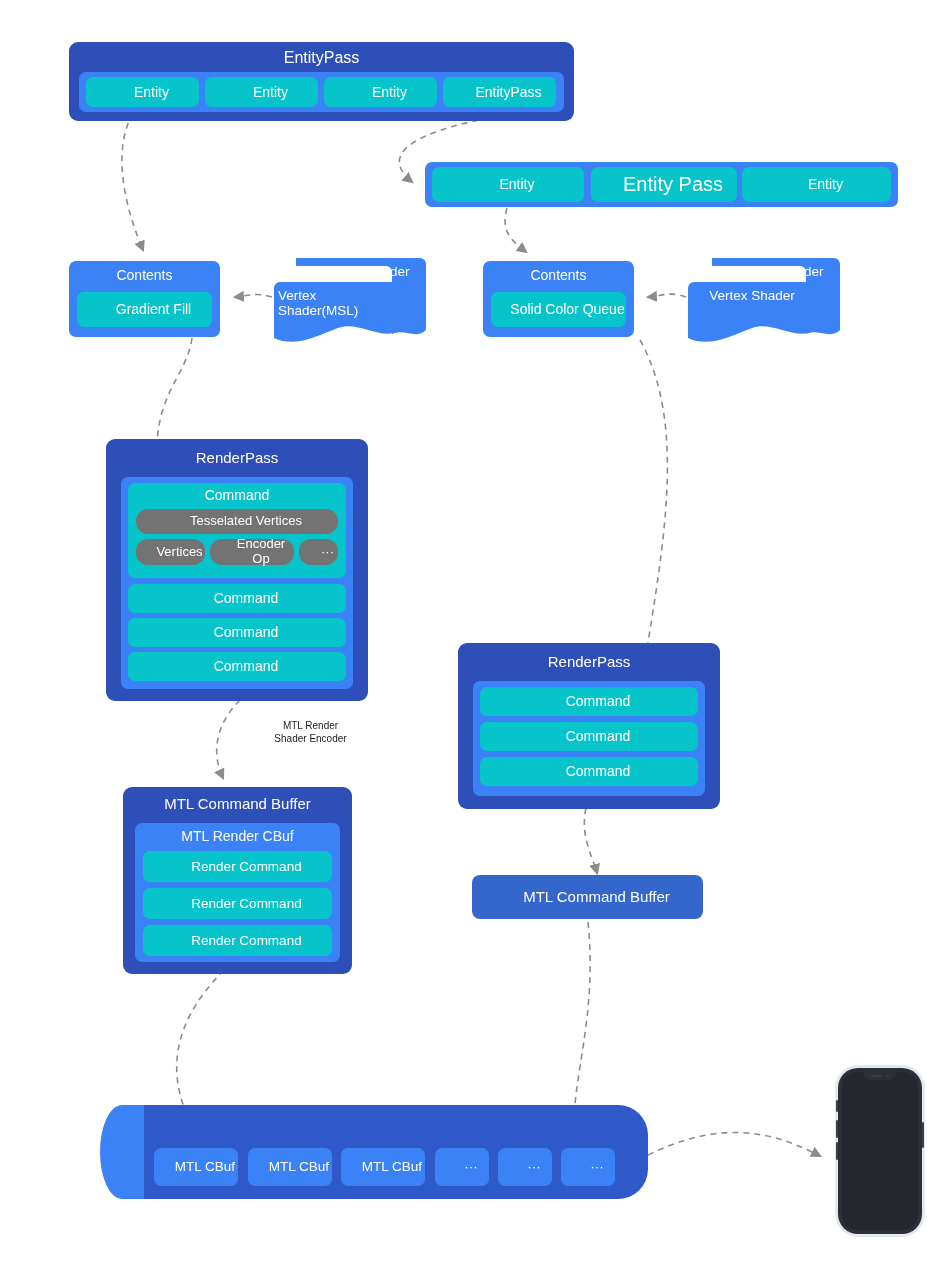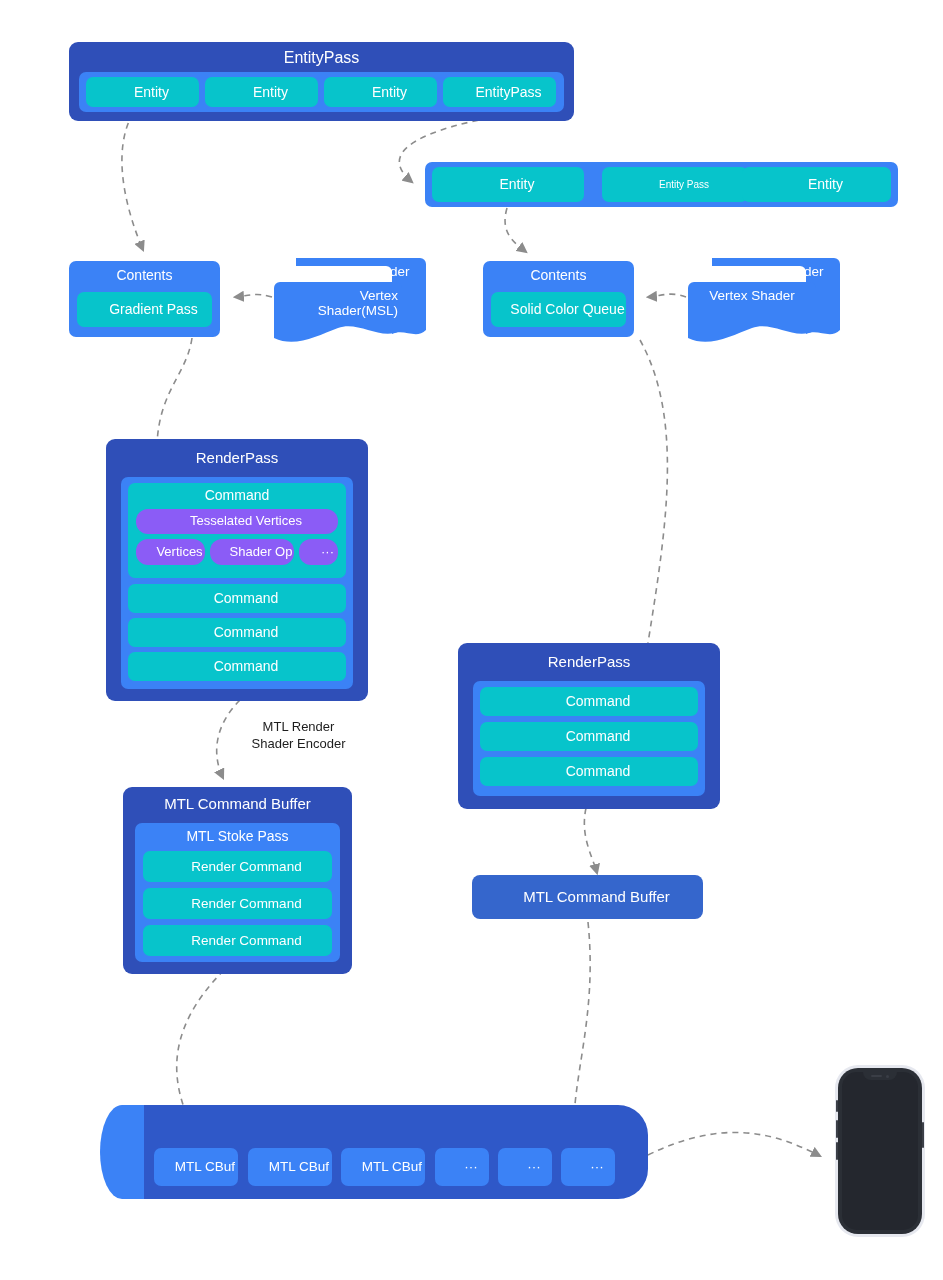--- a/index.html
+++ b/index.html
@@ -9,21 +9,21 @@
 
   .abs{position:absolute;box-sizing:border-box;}
 
   
   .navy{background:#2f4fb8;border-radius:9px;}
   
   .blue{background:#3b82f6;border-radius:7px;}
   
   .teal{background:#07c4cb;border-radius:7px;}
   
-  .ltteal{background:#8b5cf6;border-radius:12px;}
+  .ltteal{background:#737373;border-radius:12px;}
   
   .solobox{background:#3566cc;border-radius:8px;}
 
   .lbl{color:#ffffff;display:flex;align-items:center;justify-content:center;
        text-align:center;line-height:1.15;padding-left:18px;}
   .hdr{color:#ffffff;width:100%;text-align:center;}
 
   .plaintext{color:#1d1d1d;text-align:center;line-height:1.3;}
 
   svg.overlay{position:absolute;left:0;top:0;width:943px;height:1280px;
@@ -82,88 +82,88 @@
     <div class="blue abs" style="left:10px;top:30px;width:485px;height:40px;">
       <div class="abs teal lbl" style="left:7px;top:5px;width:113px;height:30px;font-size:14px;">Entity</div>
       <div class="abs teal lbl" style="left:126px;top:5px;width:113px;height:30px;font-size:14px;">Entity</div>
       <div class="abs teal lbl" style="left:245px;top:5px;width:113px;height:30px;font-size:14px;">Entity</div>
       <div class="abs teal lbl" style="left:364px;top:5px;width:113px;height:30px;font-size:14px;">EntityPass</div>
     </div>
   </div>
 
   <div class="abs blue" style="left:425px;top:162px;width:473px;height:45px;">
     <div class="abs teal lbl" style="left:7px;top:5px;width:152px;height:35px;font-size:14px;">Entity</div>
-    <div class="abs teal lbl" style="left:177px;top:5px;width:146px;height:35px;font-size:10px;">Entity Pass</div>
+    <div class="abs teal lbl" style="left:166px;top:5px;width:146px;height:35px;font-size:20px;">Entity Pass</div>
     <div class="abs teal lbl" style="left:317px;top:5px;width:149px;height:35px;font-size:14px;">Entity</div>
   </div>
 
   <svg class="abs" style="left:274px;top:258px;width:152px;height:86px;" viewBox="0 0 152 86">
     <path d="M22,0 H146 a6,6 0 0 1 6,6 V72 c-10,10 -22,-2 -34,4 V14 a6,6 0 0 0 -6,-6 H22 z" fill="#3b82f6"></path>
   </svg>
   <div class="abs" style="left:292px;top:264px;width:130px;height:20px;color:#fff;font-size:13.5px;text-align:center;">Fragment Shader</div>
   <svg class="abs" style="left:274px;top:282px;width:128px;height:62px;" viewBox="0 0 128 62">
     <path d="M6,0 H122 a6,6 0 0 1 6,6 V48 c-21,12 -43,-10 -64,-2 C43,54 21,66 0,56 V6 a6,6 0 0 1 6,-6 z" fill="#3b82f6"></path>
   </svg>
-  <div class="abs" style="left:278px;top:288px;width:120px;height:20px;color:#fff;font-size:13.5px;text-align:right;">Vertex Shader(MSL)</div>
+  <div class="abs" style="left:278px;top:288px;width:120px;height:20px;color:#fff;font-size:13.5px;text-align:left;">Vertex Shader(MSL)</div>
 
   <svg class="abs" style="left:690px;top:258px;width:150px;height:86px;" viewBox="0 0 150 86">
     <path d="M22,0 H144 a6,6 0 0 1 6,6 V72 c-10,10 -22,-2 -34,4 V14 a6,6 0 0 0 -6,-6 H22 z" fill="#3b82f6"></path>
   </svg>
   <div class="abs" style="left:706px;top:264px;width:130px;height:20px;color:#fff;font-size:13.5px;text-align:center;">Fragment Shader</div>
   <svg class="abs" style="left:688px;top:282px;width:128px;height:62px;" viewBox="0 0 128 62">
     <path d="M6,0 H122 a6,6 0 0 1 6,6 V48 c-21,12 -43,-10 -64,-2 C43,54 21,66 0,56 V6 a6,6 0 0 1 6,-6 z" fill="#3b82f6"></path>
   </svg>
   <div class="abs" style="left:692px;top:288px;width:120px;height:20px;color:#fff;font-size:13.5px;text-align:center;">Vertex Shader</div>
 
   <div class="abs blue" style="left:69px;top:261px;width:151px;height:76px;">
     <div class="hdr" style="margin-top:6px;font-size:14px;">Contents</div>
-    <div class="abs teal lbl" style="left:8px;top:31px;width:135px;height:35px;font-size:14px;">Gradient Pass</div>
+    <div class="abs teal lbl" style="left:8px;top:31px;width:135px;height:35px;font-size:14px;">Gradient Fill</div>
   </div>
 
   <div class="abs blue" style="left:483px;top:261px;width:151px;height:76px;">
     <div class="hdr" style="margin-top:6px;font-size:14px;">Contents</div>
     <div class="abs teal lbl" style="left:8px;top:31px;width:135px;height:35px;font-size:14px;">Solid Color Queue</div>
   </div>
 
   <div class="abs navy" style="left:106px;top:439px;width:262px;height:262px;">
     <div class="hdr" style="margin-top:10px;font-size:15px;">RenderPass</div>
     <div class="abs blue" style="left:15px;top:38px;width:232px;height:212px;">
 
       <div class="abs teal" style="left:7px;top:6px;width:218px;height:95px;">
         <div class="hdr" style="margin-top:4px;font-size:14px;">Command</div>
         <div class="abs ltteal lbl" style="left:8px;top:26px;width:202px;height:25px;font-size:13px;">Tesselated Vertices</div>
         <div class="abs ltteal lbl" style="left:8px;top:56px;width:69px;height:26px;font-size:13px;">Vertices</div>
-        <div class="abs ltteal lbl" style="left:82px;top:56px;width:84px;height:26px;font-size:13px;">Shader Op</div>
+        <div class="abs ltteal lbl" style="left:82px;top:56px;width:84px;height:26px;font-size:13px;">Encoder Op</div>
         <div class="abs ltteal lbl" style="left:171px;top:56px;width:39px;height:26px;font-size:13px;">···</div>
       </div>
 
       <div class="abs teal lbl" style="left:7px;top:107px;width:218px;height:29px;font-size:14px;">Command</div>
       <div class="abs teal lbl" style="left:7px;top:141px;width:218px;height:29px;font-size:14px;">Command</div>
       <div class="abs teal lbl" style="left:7px;top:175px;width:218px;height:29px;font-size:14px;">Command</div>
     </div>
   </div>
 
-  <div class="abs plaintext" style="left:216px;top:719px;width:165px;font-size:13px;">
+  <div class="abs plaintext" style="left:228px;top:719px;width:165px;font-size:10px;">
     <div>MTL Render</div>
     <div>Shader Encoder</div>
   </div>
 
   <div class="abs navy" style="left:458px;top:643px;width:262px;height:166px;">
     <div class="hdr" style="margin-top:10px;font-size:15px;">RenderPass</div>
     <div class="abs blue" style="left:15px;top:38px;width:232px;height:115px;">
       <div class="abs teal lbl" style="left:7px;top:6px;width:218px;height:29px;font-size:14px;">Command</div>
       <div class="abs teal lbl" style="left:7px;top:41px;width:218px;height:29px;font-size:14px;">Command</div>
       <div class="abs teal lbl" style="left:7px;top:76px;width:218px;height:29px;font-size:14px;">Command</div>
     </div>
   </div>
 
   <div class="abs navy" style="left:123px;top:787px;width:229px;height:187px;">
     <div class="hdr" style="margin-top:8px;font-size:15px;">MTL Command Buffer</div>
     <div class="abs blue" style="left:12px;top:36px;width:205px;height:139px;">
-      <div class="hdr" style="margin-top:5px;font-size:14px;">MTL Stoke Pass</div>
+      <div class="hdr" style="margin-top:5px;font-size:14px;">MTL Render CBuf</div>
       <div class="abs teal lbl" style="left:8px;top:28px;width:189px;height:31px;font-size:13.5px;">Render Command</div>
       <div class="abs teal lbl" style="left:8px;top:65px;width:189px;height:31px;font-size:13.5px;">Render Command</div>
       <div class="abs teal lbl" style="left:8px;top:102px;width:189px;height:31px;font-size:13.5px;">Render Command</div>
     </div>
   </div>
 
   <div class="abs solobox lbl" style="left:472px;top:875px;width:231px;height:44px;font-size:15px;">MTL Command Buffer</div>
 
   <div class="abs" style="left:100px;top:1105px;width:548px;height:94px;">
     <div class="abs" style="left:22px;top:0;width:526px;height:94px;background:#2f58c8;border-radius:6px 30px 30px 6px;"></div>

